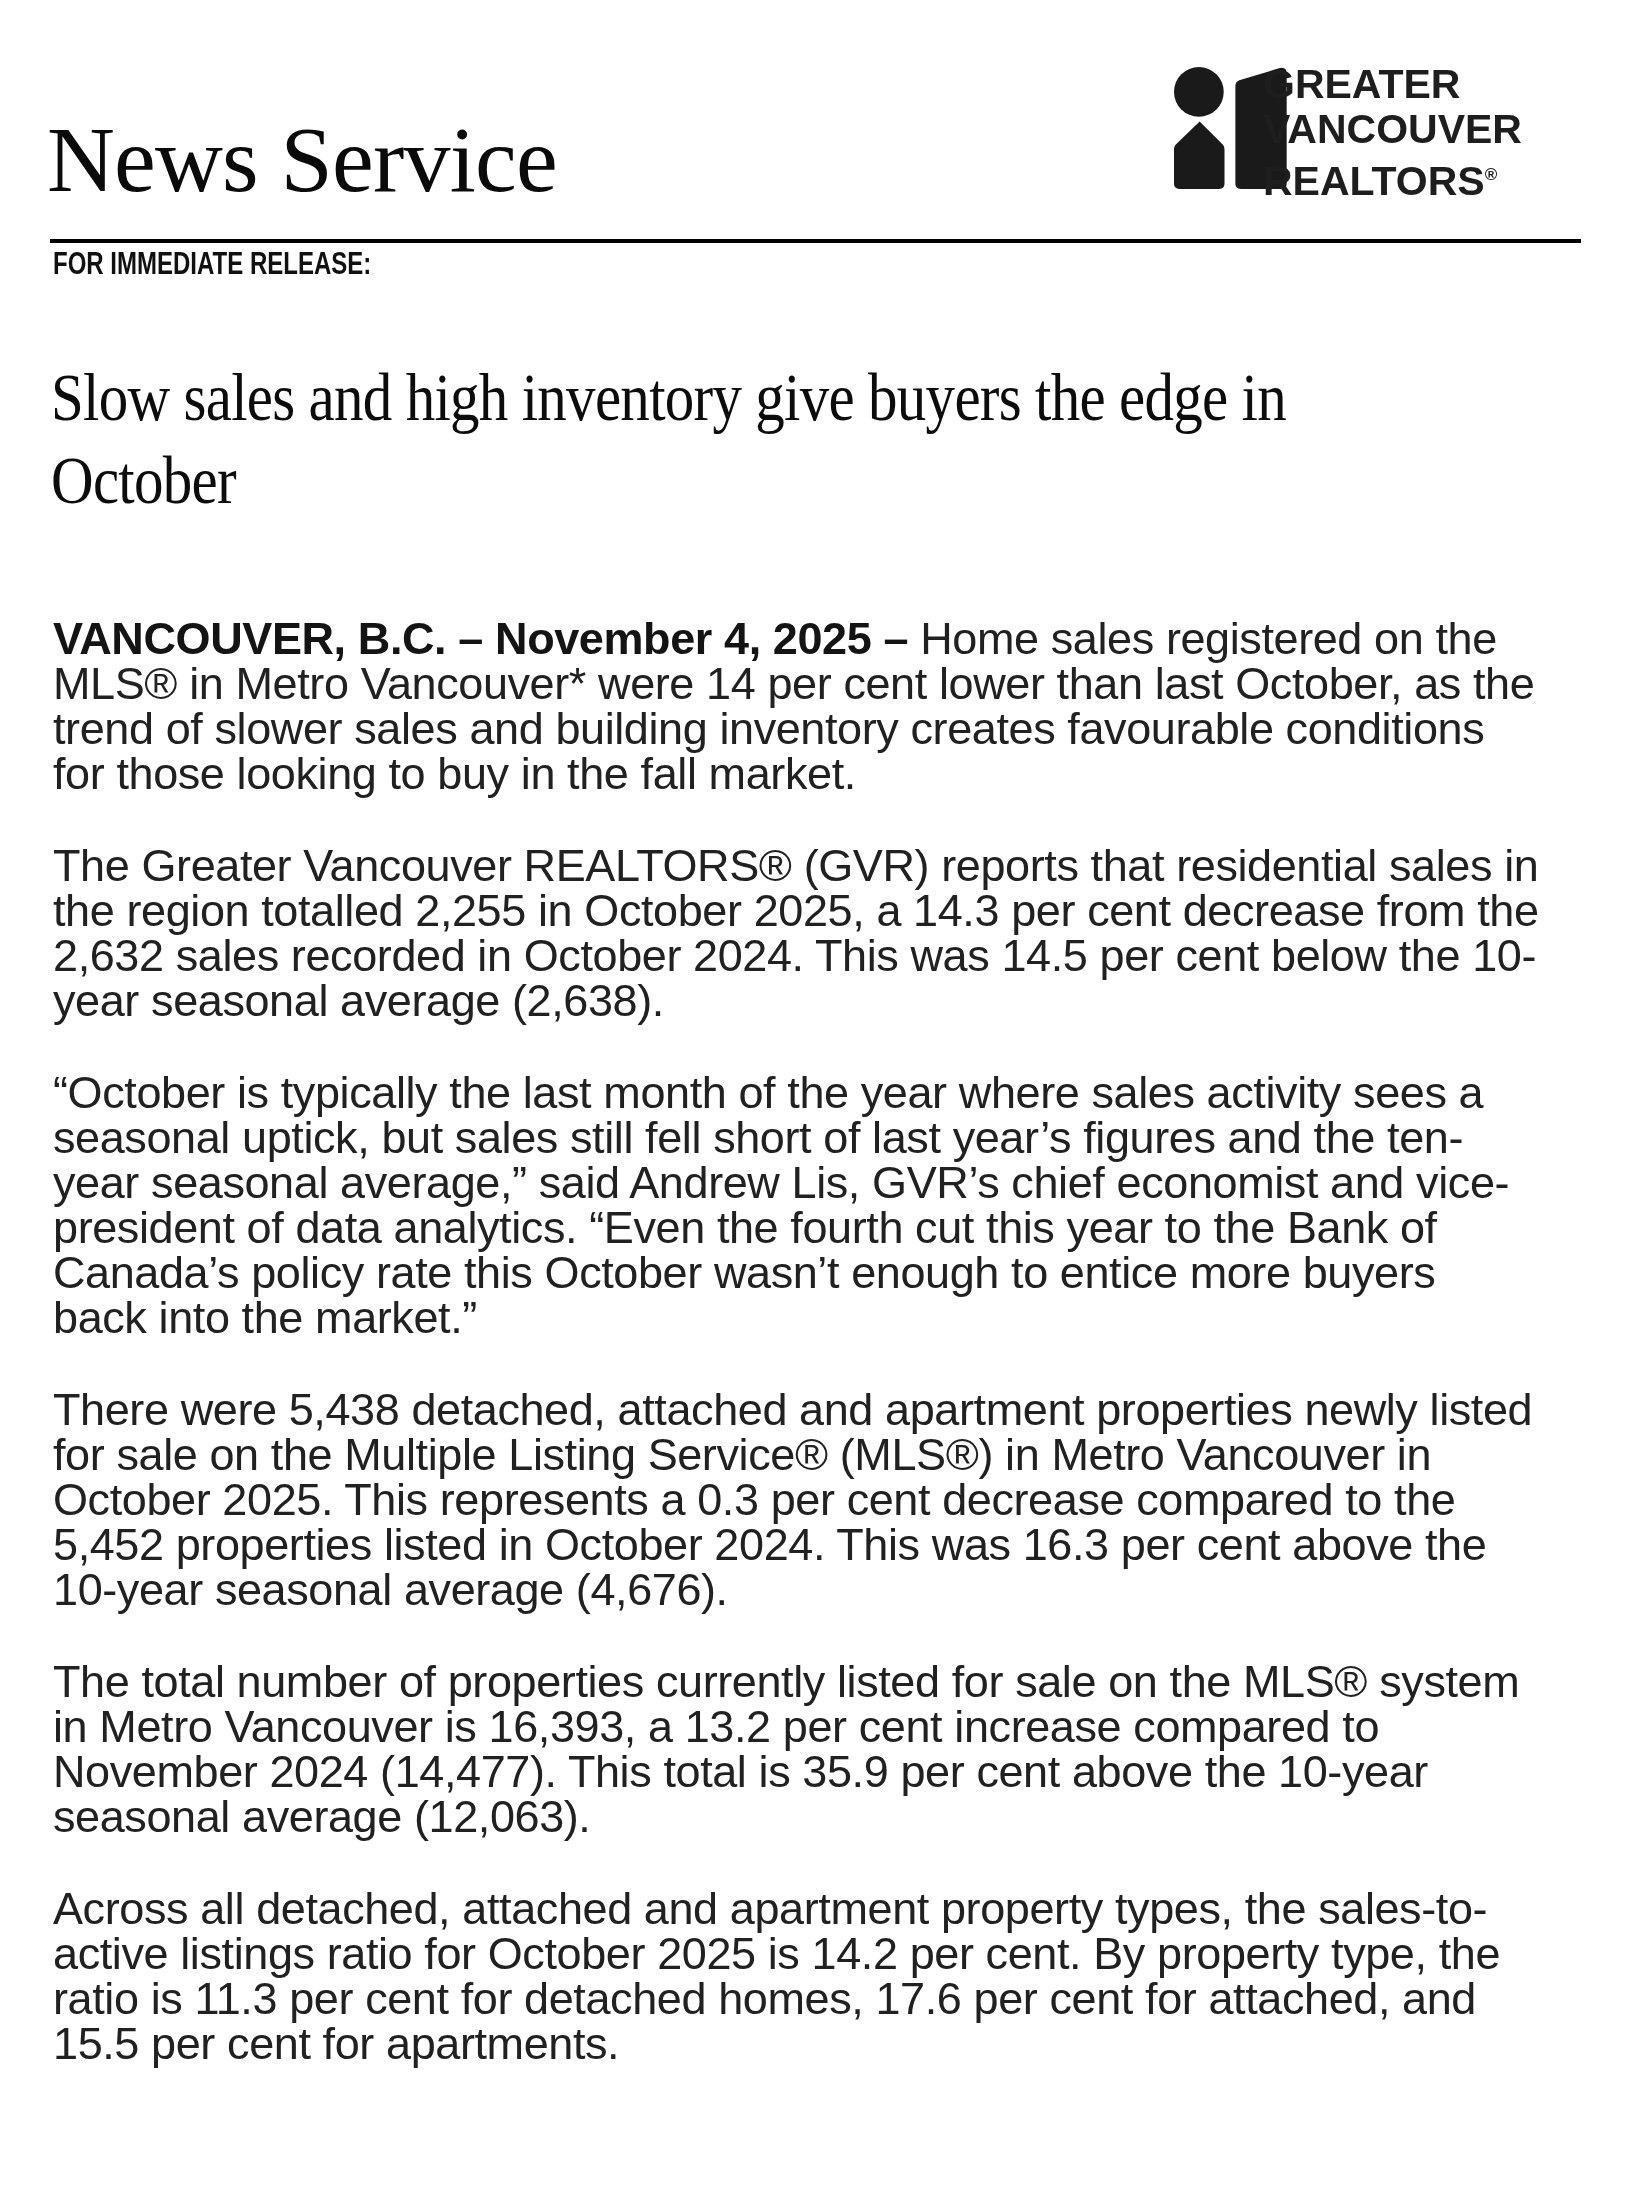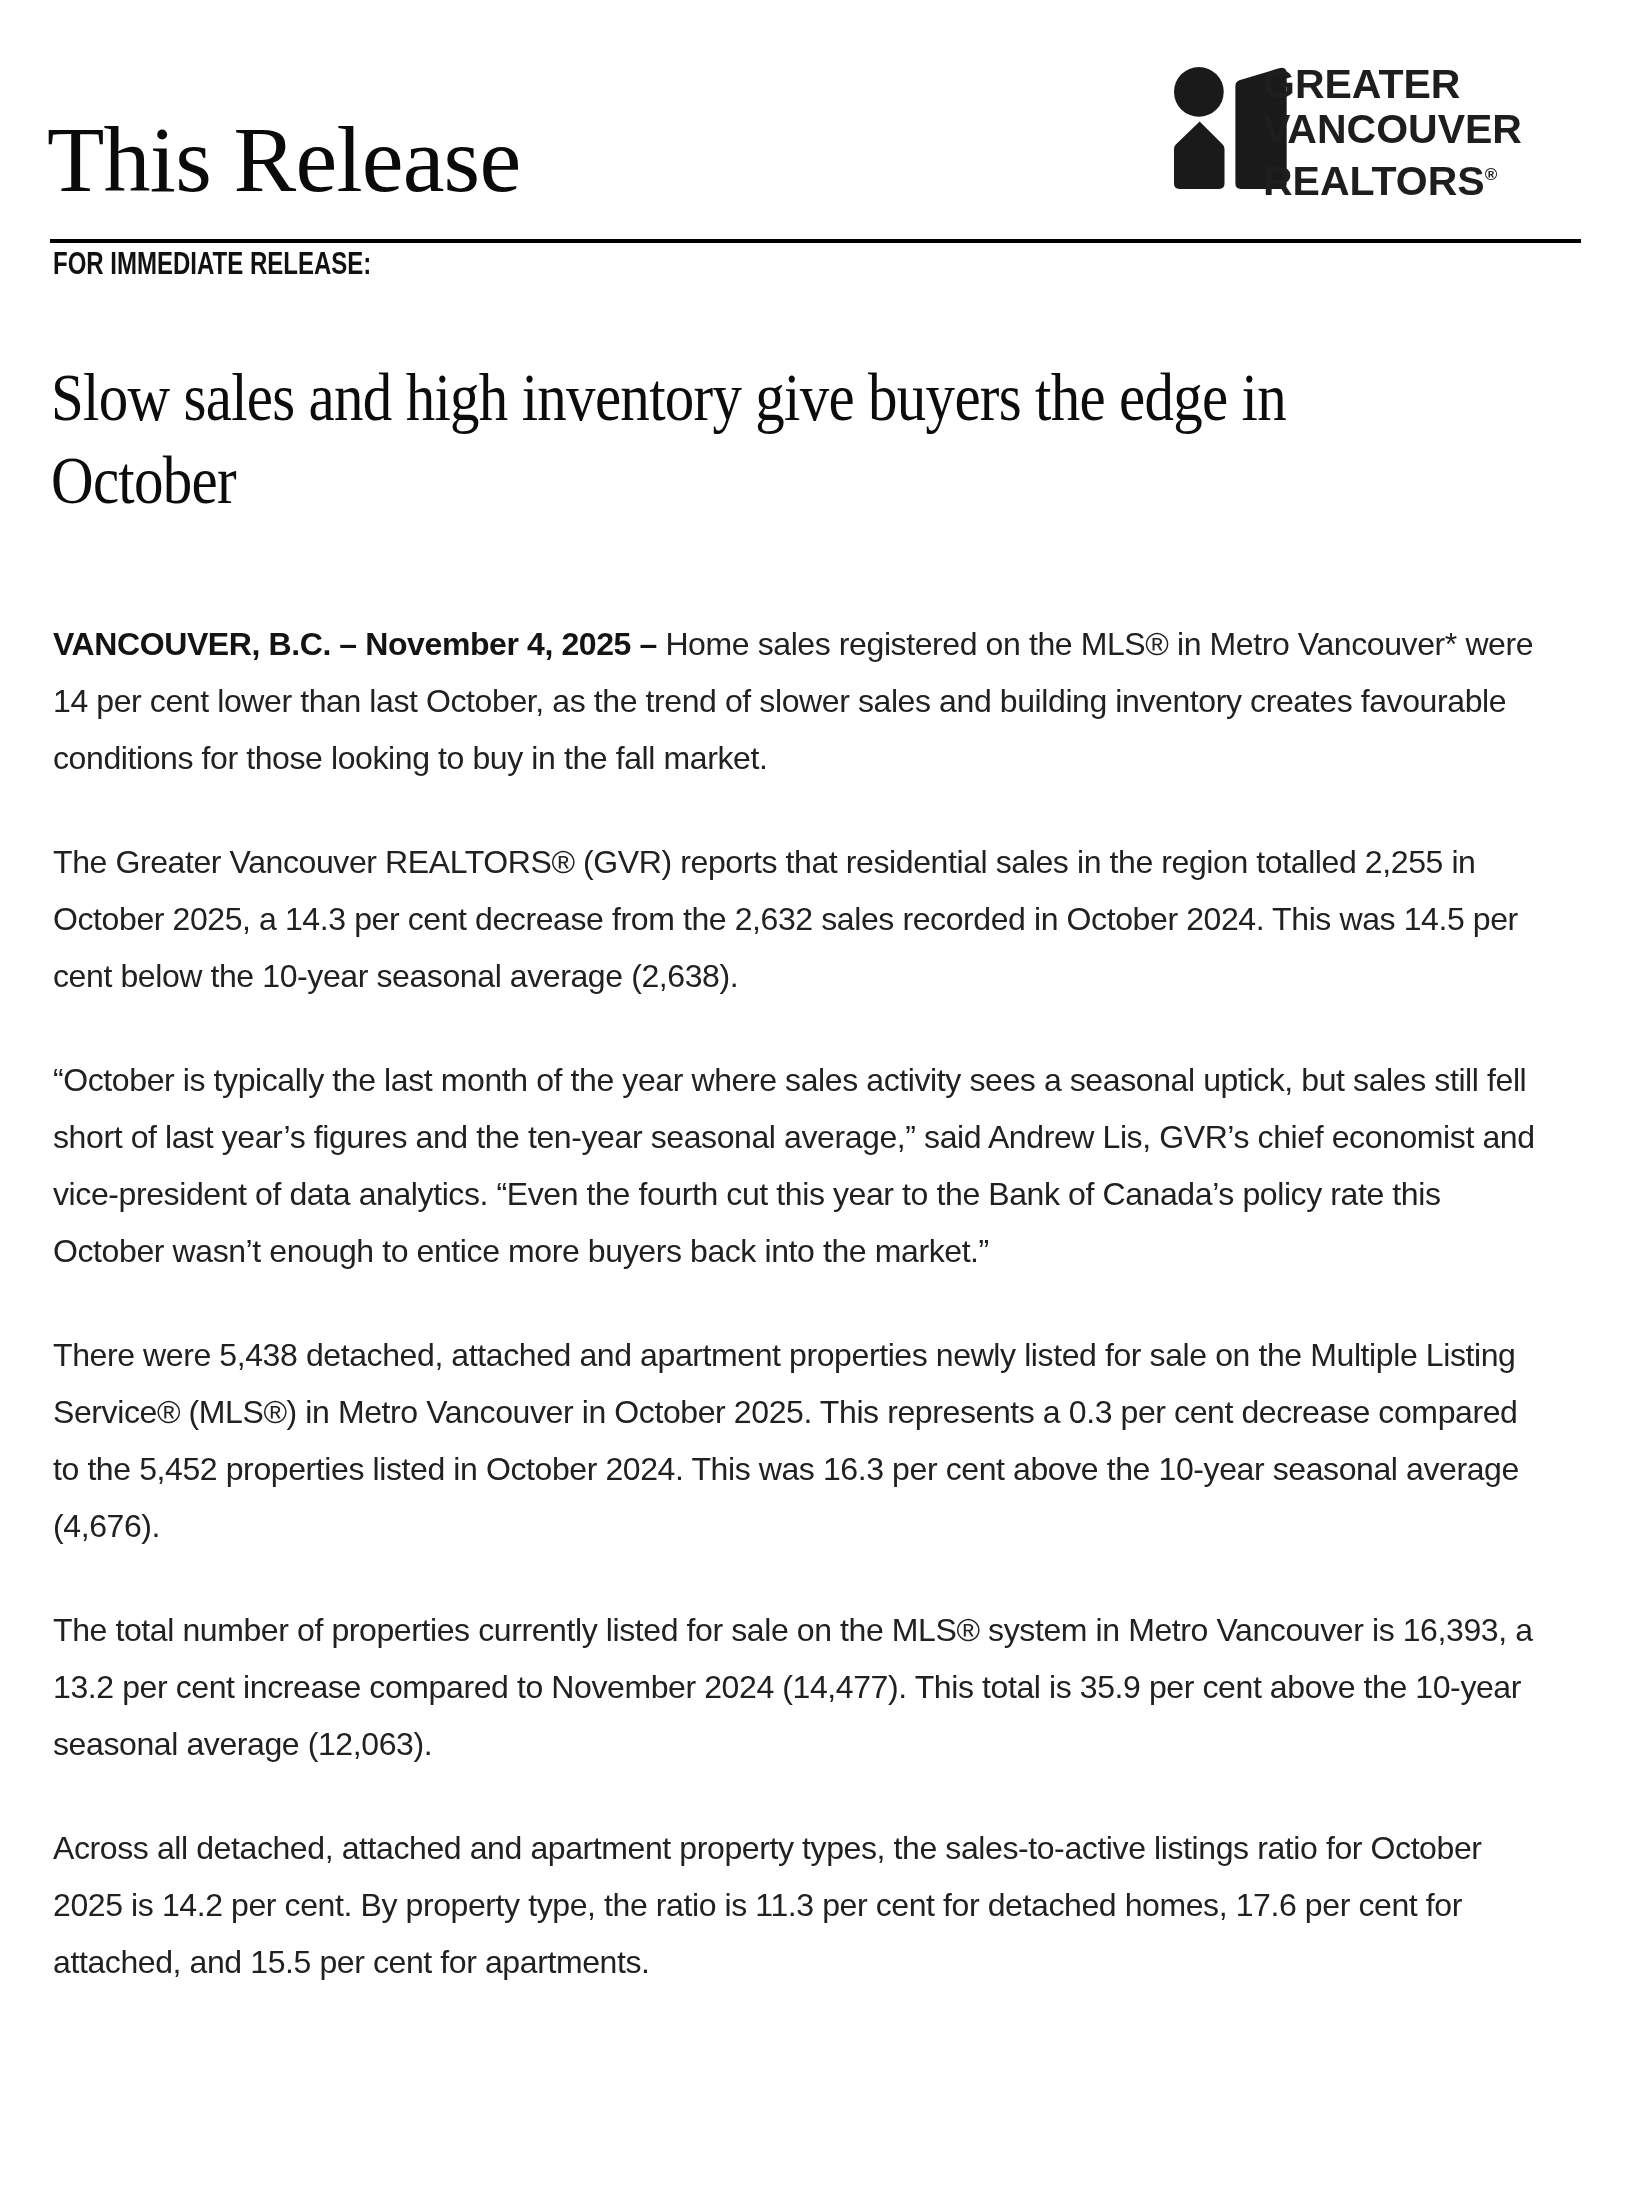--- a/index.html
+++ b/index.html
@@ -94,40 +94,40 @@
     white-space:nowrap;
   }
   .headline .headline-line{display:block;}
 
   
   .article-body{
     position:absolute;
     left:53px;
     top:616px;
     width:1486px;
-    font-size:32px;
-    line-height:57px;
+    font-size:45px;
+    line-height:45px;
     letter-spacing:-0.4px;
     color:#212121;
   }
   .article-body p{
     margin:0 0 47px 0;
   }
   .article-body p:last-child{margin-bottom:0;}
   .article-body strong{
     font-weight:700;
     color:#141414;
   }
 </style>
 </head>
 <body>
 
 <div class="page">
 
-  <h1 class="masthead-title">This Release</h1>
+  <h1 class="masthead-title">News Service</h1>
 
   <svg class="logo-mark" viewBox="0 0 148 157" xmlns="http://www.w3.org/2000/svg" aria-hidden="true">
 
     <circle cx="32" cy="32" r="32" fill="#1a1a1a"></circle>
 
     <path fill="#1a1a1a" d="M33 70 L63 100 Q65 102 65 106 L65 150 Q65 157 58 157 L7 157 Q0 157 0 150 L0 106 Q0 102 2 100 Z"></path>
 
     <path fill="#1a1a1a" d="M79 24 Q79 19 84 17 L134 2 Q145 -2 145 9 L145 150 Q145 157 138 157 L86 157 Q79 157 79 150 Z"></path>
   </svg>
 

